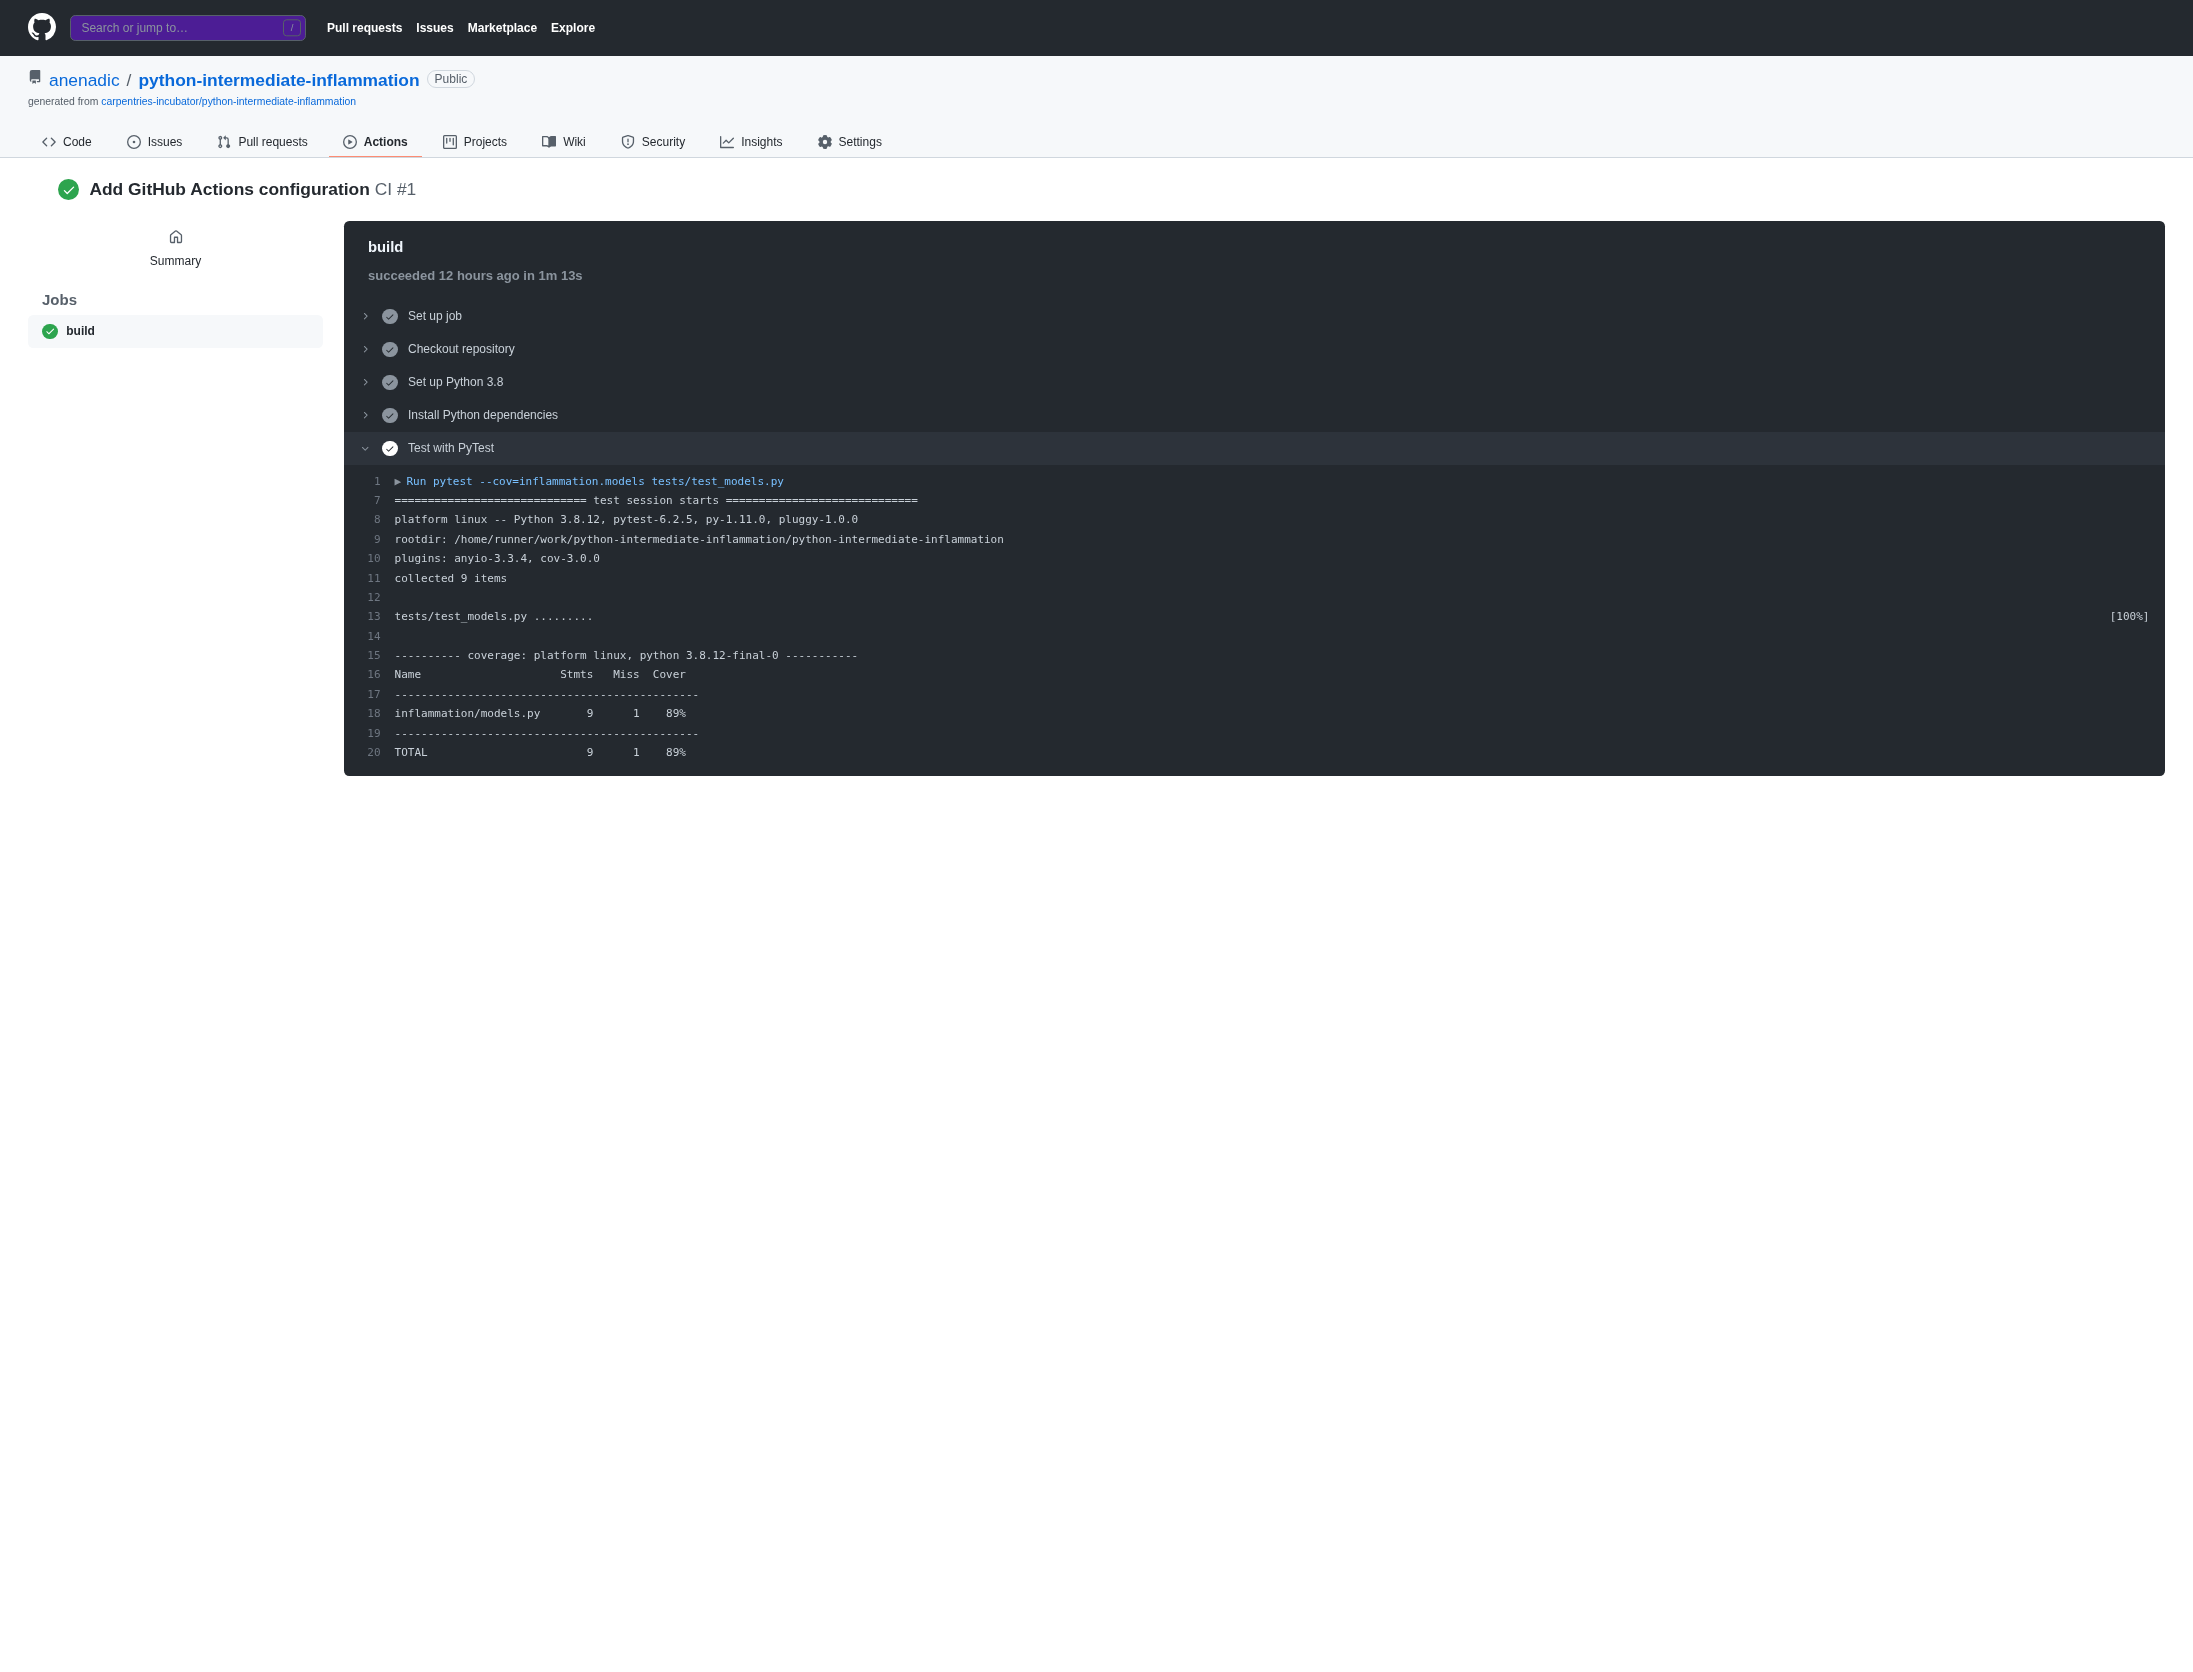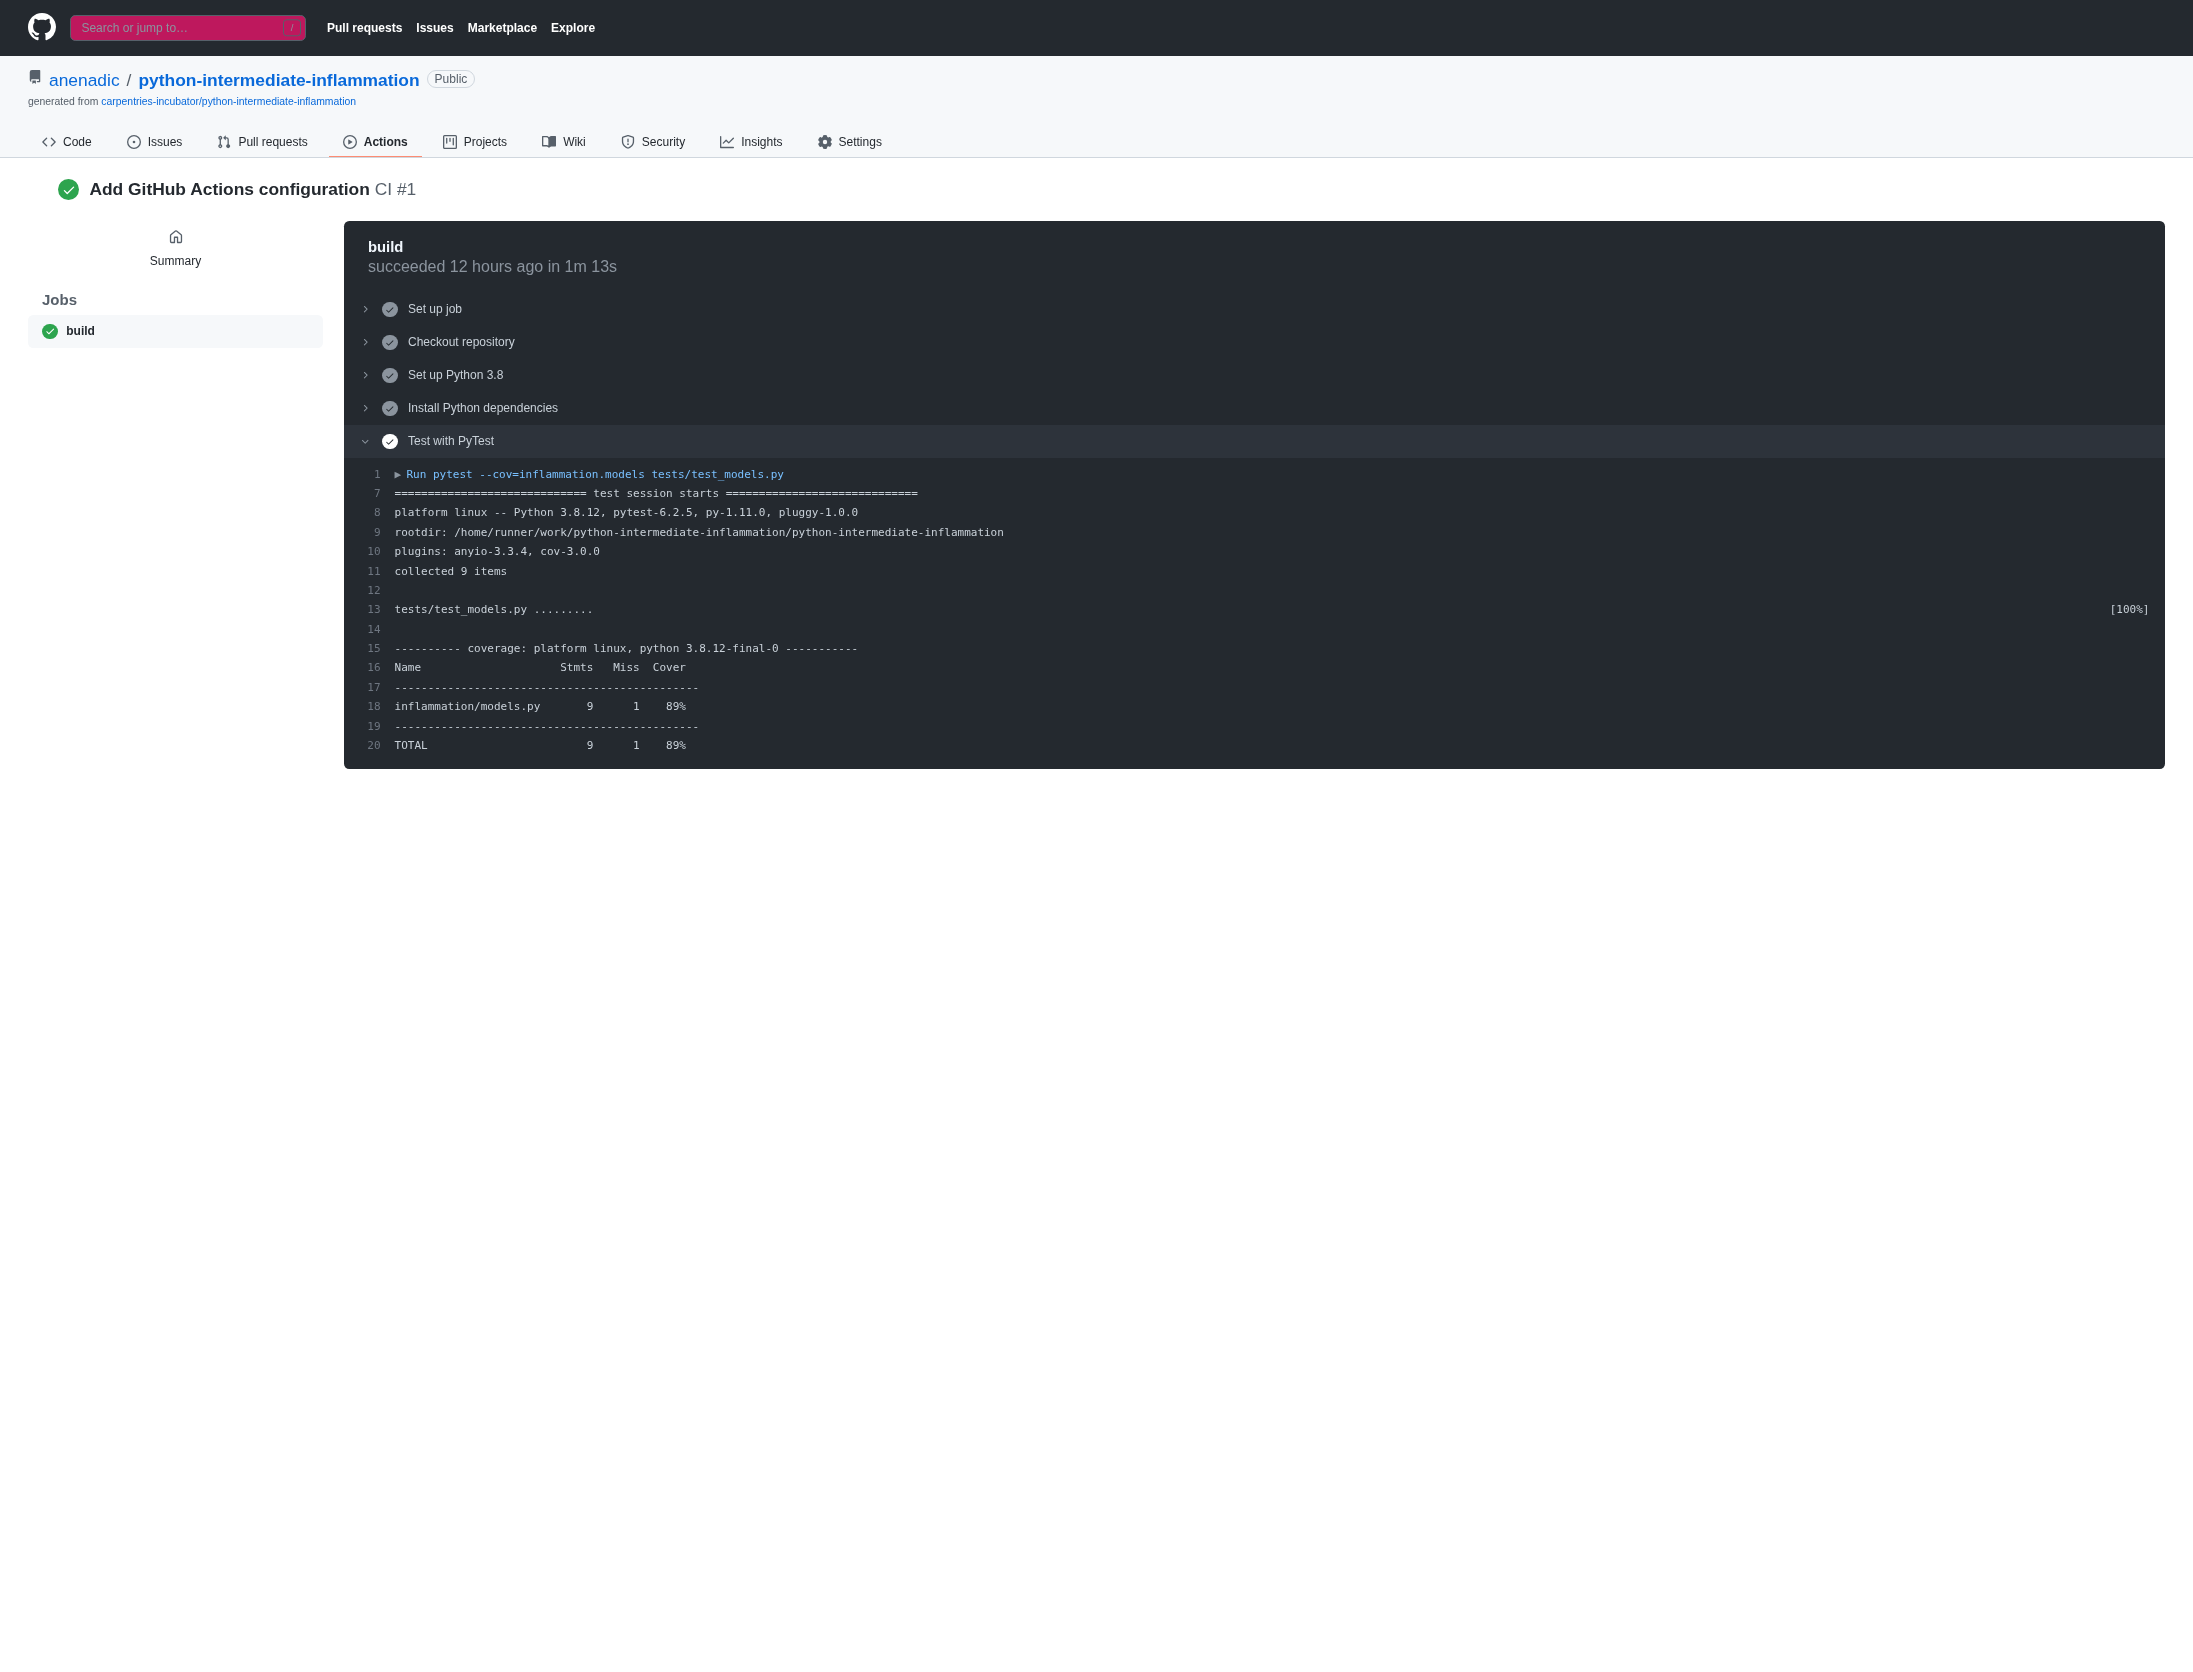--- a/index.html
+++ b/index.html
@@ -2,21 +2,21 @@
 <html style="font-size:14px"><head>
 <meta charset="utf-8">
 <style>
 * { box-sizing: border-box; margin: 0; padding: 0; }
 body { font-family: -apple-system, BlinkMacSystemFont, "Segoe UI", Helvetica, Arial, sans-serif; font-size: 12px; color: #24292f; background: #ffffff; }
 
 
 .gh-header { background: #24292f; height: 56px; display: flex; align-items: center; padding: 0 28px; gap: 14px; }
 .gh-logo { width: 28px; height: 28px; color: #fff; }
 .search-box { position: relative; width: 236px; }
-.search-input { width: 100%; background: #be185d; border: 0.9px solid #57606a; border-radius: 5.2px; padding: 5.2px 10.4px; color: #c9d1d9; font-size: 12px; height: 26px; }
+.search-input { width: 100%; background: #4c1d95; border: 0.9px solid #57606a; border-radius: 5.2px; padding: 5.2px 10.4px; color: #c9d1d9; font-size: 12px; height: 26px; }
 .search-input::placeholder { color: #8b949e; }
 .search-slash { position: absolute; right: 5.2px; top: 50%; transform: translateY(-50%); border: 0.9px solid #57606a; border-radius: 3.5px; width: 17.4px; height: 17.4px; display: flex; align-items: center; justify-content: center; color: #8b949e; font-size: 9.6px; }
 .header-nav { display: flex; gap: 14px; margin-left: 7px; }
 .header-nav a { color: #fff; font-weight: 600; text-decoration: none; font-size: 12px; }
 
 
 .repo-head { background: #f6f8fa; border-bottom: 0.9px solid #d0d7de; padding: 14px 28px 0; }
 .repo-title { display: flex; align-items: flex-start; gap: 7px; font-size: 17.4px; }
 .repo-title svg { color: #57606a; }
 .repo-title a { color: #0969da; text-decoration: none; }
@@ -44,21 +44,21 @@
 .sidebar-link { display: flex; align-items: center; gap: 10.4px; padding: 8.7px 14px; border-radius: 5.2px; text-decoration: none; color: #24292f; font-size: 12px; flex-direction: column; }
 .sidebar-link svg { color: #57606a; }
 .jobs-label { padding: 14px 14px 7px; font-size: 15px; font-weight: 600; color: #57606a; }
 .job-item { display: flex; align-items: center; gap: 8.7px; padding: 8.7px 14px; border-radius: 5.2px; background: #f6f8fa; font-size: 12px; font-weight: 600; }
 .job-item .check-sm { width: 15.6px; height: 15.6px; background: #2da44e; border-radius: 50%; display: flex; align-items: center; justify-content: center; flex-shrink: 0; }
 .job-item .check-sm svg { width: 10.4px; height: 10.4px; color: #fff; }
 
 .run-panel { flex: 1; background: #24292f; border-radius: 5.2px; color: #c9d1d9; overflow: hidden; }
 .panel-head { padding: 17.4px 24px; }
 .panel-head h2 { font-size: 14.8px; font-weight: 600; color: #f0f6fc; }
-.panel-head .status-line { font-size: 16px; color: #8b949e; margin-top: 3px; }
+.panel-head .status-line { font-size: 13px; color: #8b949e; margin-top: 13px; font-weight: bold; }
 
 .step-row { display: flex; align-items: center; gap: 10.4px; padding: 8.7px 15.6px; cursor: pointer; font-size: 12px; }
 .step-row.open { background: #2d333b; }
 .chevron { width: 12px; height: 12px; color: #8b949e; display: flex; align-items: center; justify-content: center; flex-shrink: 0; }
 .step-check { width: 15.6px; height: 15.6px; border-radius: 50%; display: flex; align-items: center; justify-content: center; flex-shrink: 0; }
 .step-check.grey { background: #8b949e; }
 .step-check.white { background: #fff; }
 .step-check svg { width: 9.6px; height: 9.6px; }
 .step-check.grey svg { color: #24292f; }
 .step-check.white svg { color: #24292f; }

